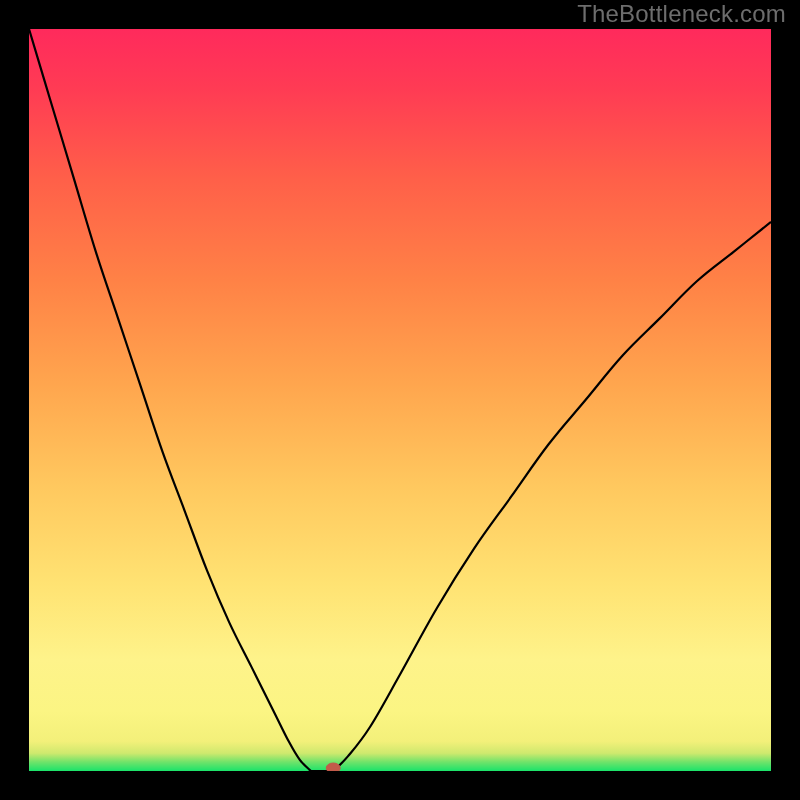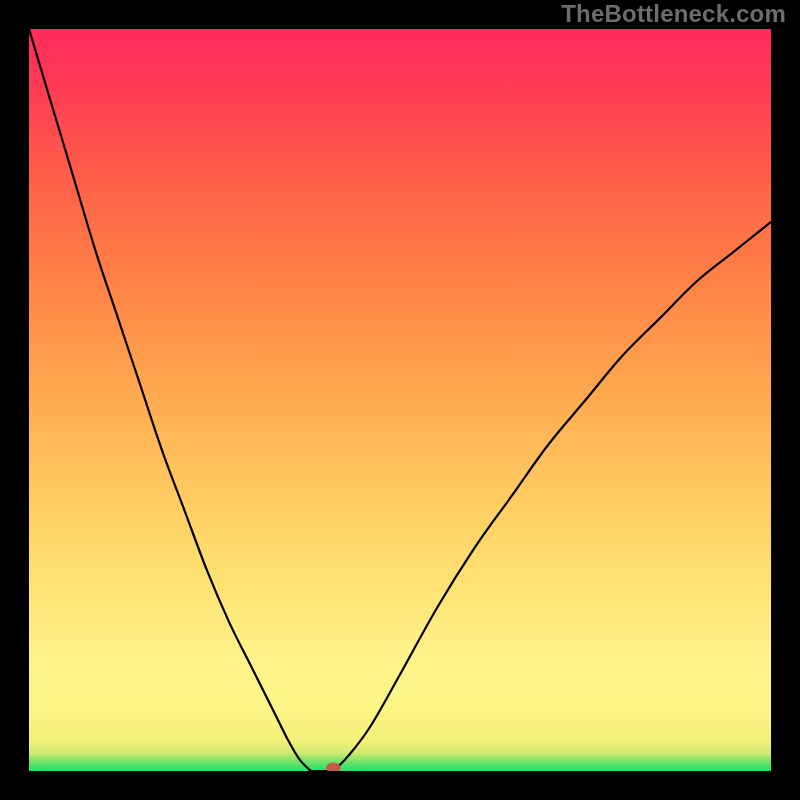--- a/index.html
+++ b/index.html
@@ -16,21 +16,21 @@
     width: 800px;
     height: 800px;
     background: #000;
   }
   .watermark {
     position: absolute;
     top: 0px;
     right: 14px;
     color: #6d6d6d;
     font-size: 24px;
-    font-weight: 700;
+    font-weight: 400;
     letter-spacing: 0.2px;
     z-index: 5;
   }
   .plot-area {
     position: absolute;
     left: 29px;
     top: 29px;
     width: 742px;
     height: 742px;
     overflow: hidden;

